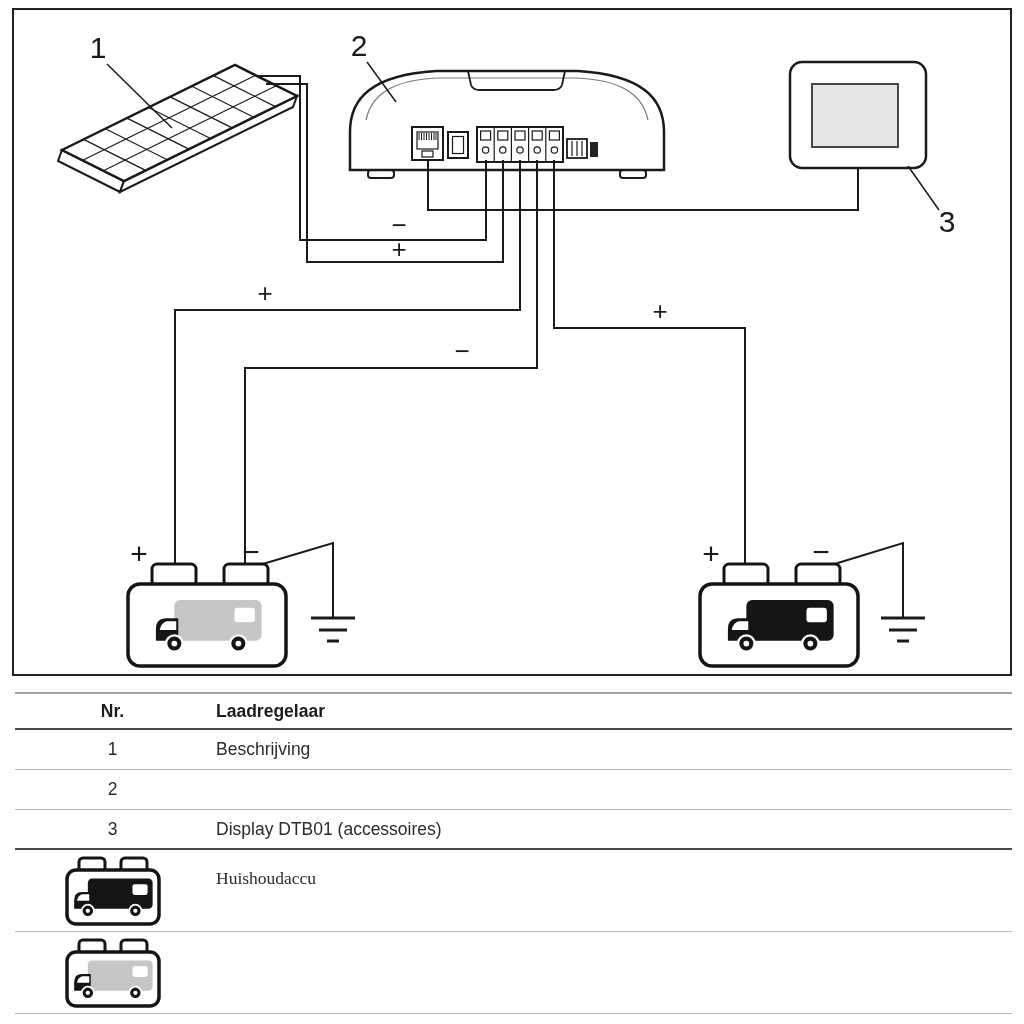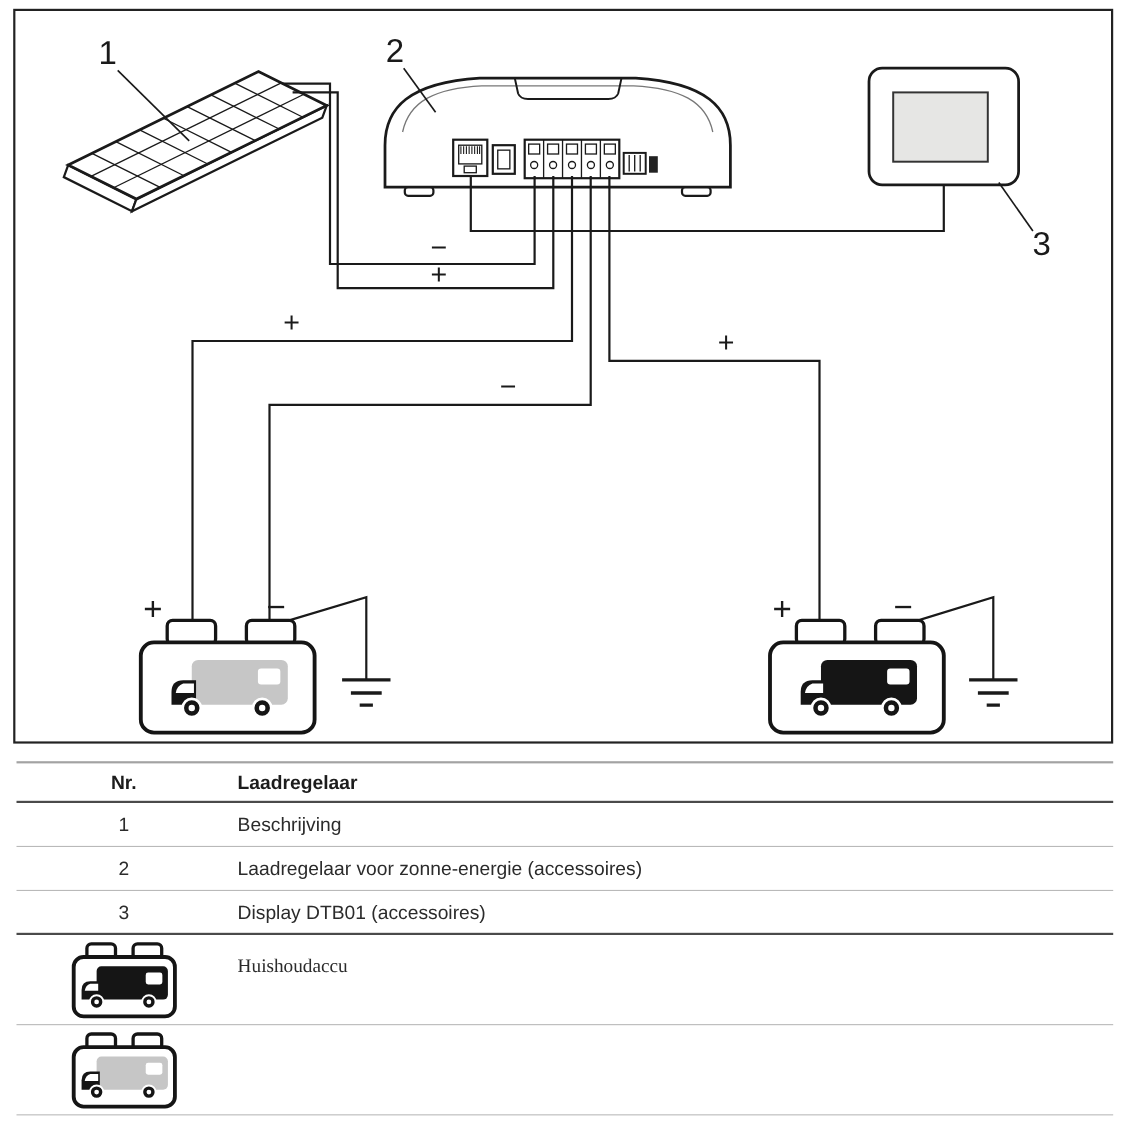--- a/index.html
+++ b/index.html
@@ -191,21 +191,20 @@
       <div class="cell-desc">Laadregelaar</div>
     </div>
 
     <div class="lrow">
       <div class="cell-nr">1</div>
       <div class="cell-desc">Beschrijving</div>
     </div>
 
     <div class="lrow">
       <div class="cell-nr">2</div>
-      <div class="cell-desc">Laadregelaar voor zonne-energie (accessoires)</div>
     </div>
 
     <div class="lrow dark-sep">
       <div class="cell-nr">3</div>
       <div class="cell-desc">Display DTB01 (accessoires)</div>
     </div>
 
     <div class="lrow icon-row">
       <div class="cell-nr">
         <svg width="100" height="74" viewBox="0 0 100 74">

